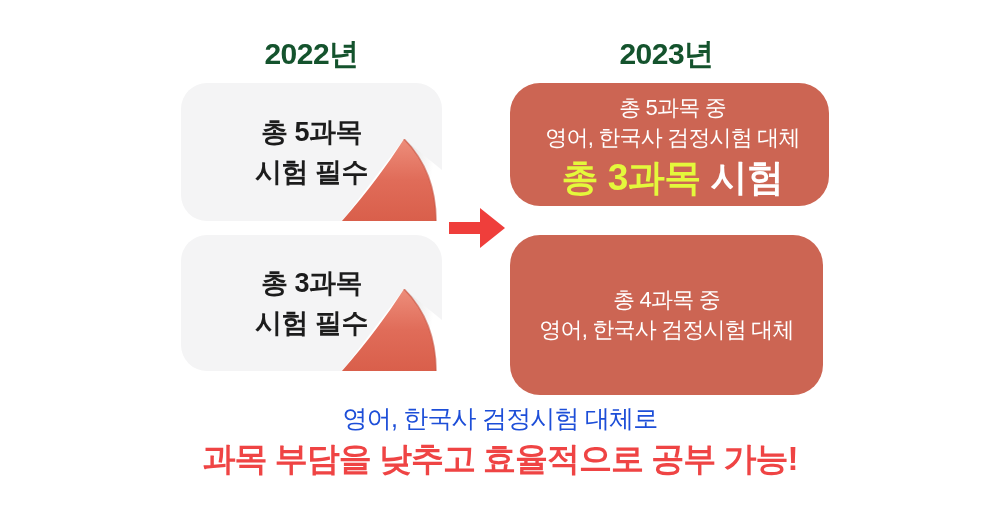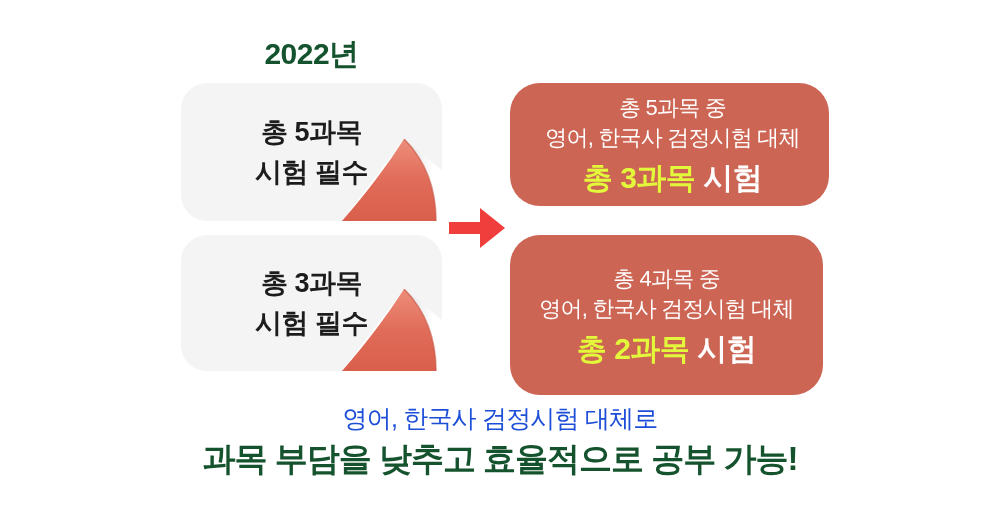--- a/index.html
+++ b/index.html
@@ -41,38 +41,38 @@
     display:flex;flex-direction:column;align-items:center;justify-content:center;
     text-align:center;
   }
   .salmon-card.row1{top:83px;height:123px;padding-left:6px;}
   .salmon-card.row2{top:235px;height:160px;}
   .salmon-card .small-line{
     color:#ffffff;font-size:22px;font-weight:500;letter-spacing:-0.8px;
     line-height:30px;
   }
   .salmon-card .big-line{
-    margin-top:7px;font-size:30px;font-weight:800;letter-spacing:-0.5px;
+    margin-top:7px;font-size:37px;font-weight:800;letter-spacing:-0.5px;
     color:#ffffff;line-height:36px;
   }
   .salmon-card .big-line .hl{color:#e4f83b;}
 
   
   .arrow-wrap{position:absolute;left:449px;top:205px;width:56px;height:46px;}
   .arrow-wrap svg{display:block;width:100%;height:100%;}
 
   
   .footer-line1{
     position:absolute;left:0;top:402px;width:1000px;text-align:center;
     font-size:25px;font-weight:400;letter-spacing:-0.8px;color:#1d4ed8;
     line-height:32px;
   }
   .footer-line2{
     position:absolute;left:0;top:438px;width:1000px;text-align:center;
-    font-size:33px;font-weight:800;letter-spacing:-1px;color:#14532d;
+    font-size:33px;font-weight:800;letter-spacing:-1px;color:#ef4444;
     line-height:42px;
   }
 </style>
 </head>
 <body>
 
 <svg width="0" height="0" style="position:absolute" aria-hidden="true">
   <defs>
     <linearGradient id="foldGrad" x1="0" y1="0" x2="0" y2="1">
       <stop offset="0" stop-color="#ed8e7b"></stop>
@@ -82,20 +82,21 @@
     <linearGradient id="liftShadow" x1="0" y1="0" x2="1" y2="0.3">
       <stop offset="0" stop-color="rgba(90,90,90,0.35)"></stop>
       <stop offset="0.8" stop-color="rgba(90,90,90,0)"></stop>
     </linearGradient>
   </defs>
 </svg>
 
 <div class="stage">
 
   <div class="col-heading heading-2022">2022년</div>
+  <div class="col-heading heading-2023">2023년</div>
 
   <div class="gray-card row1">
     <div class="card-text">
       <div>총 5과목</div>
       <div>시험 필수</div>
     </div>
     <svg class="curl" viewBox="0 0 112 82">
       <path d="M74,0 L112,31 L112,82 L12,82 Z" fill="#ffffff"></path>
       <path d="M74,0 C92,22 102,50 100,82 L112,82 L112,31 Z" fill="url(#liftShadow)" opacity="0.55"></path>
       <path d="M74,0 C56,28 38,52 12,82 L106,82 C106,48 94,20 74,0 Z" fill="url(#foldGrad)"></path>
@@ -124,19 +125,18 @@
 
   <div class="salmon-card row1">
     <div class="small-line">총 5과목 중</div>
     <div class="small-line">영어, 한국사 검정시험 대체</div>
     <div class="big-line"><span class="hl">총 3과목</span><span> 시험</span></div>
   </div>
 
   <div class="salmon-card row2">
     <div class="small-line">총 4과목 중</div>
     <div class="small-line">영어, 한국사 검정시험 대체</div>
-    <div class="big-line"><span class="hl">총 2과목</span><span> 시험</span></div>
   </div>
 
   <div class="footer-line1">영어, 한국사 검정시험 대체로</div>
   <div class="footer-line2">과목 부담을 낮추고 효율적으로 공부 가능!</div>
 
 </div>
 
 </body></html>

